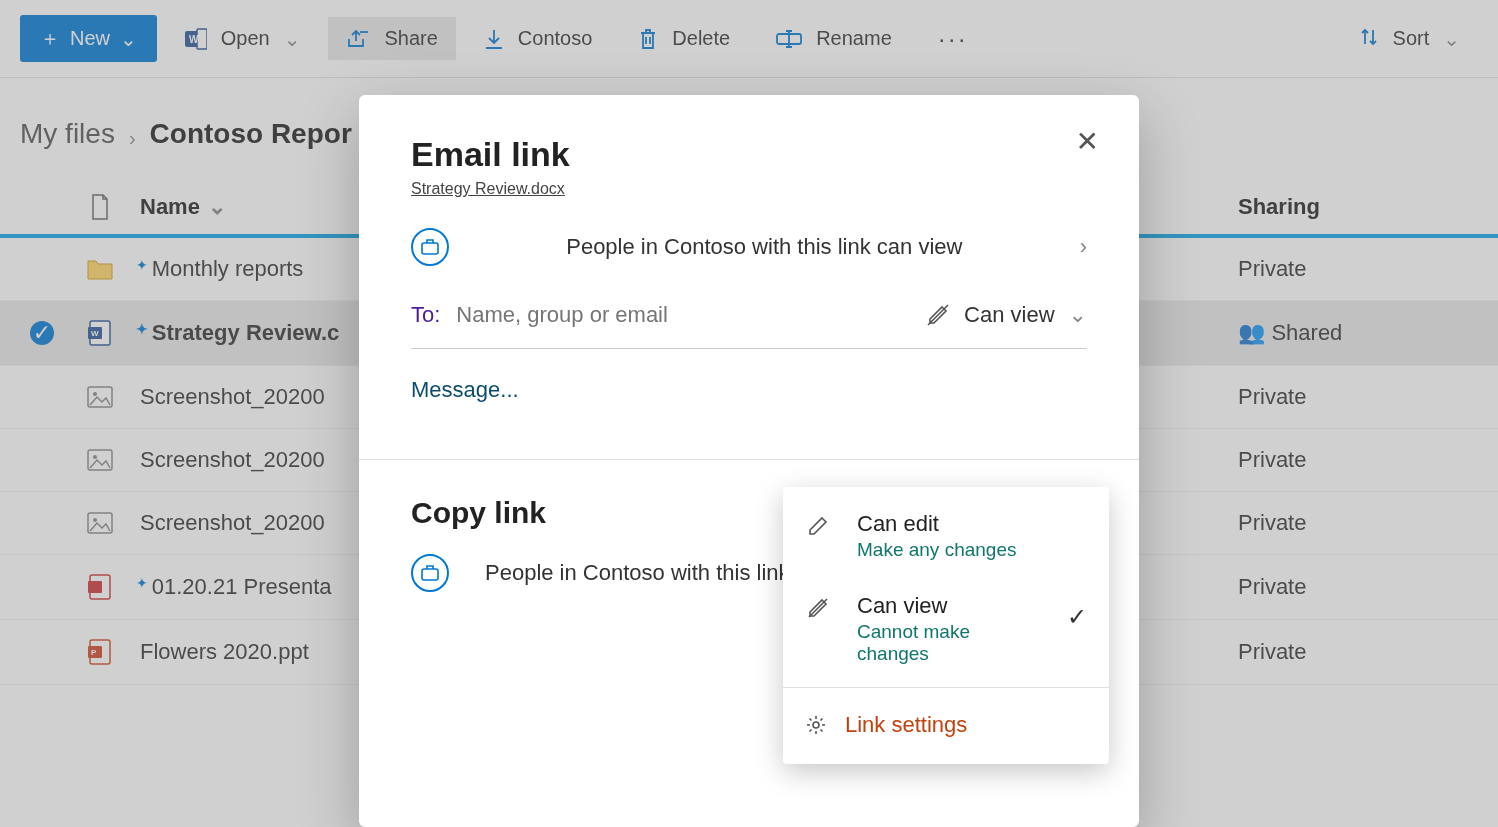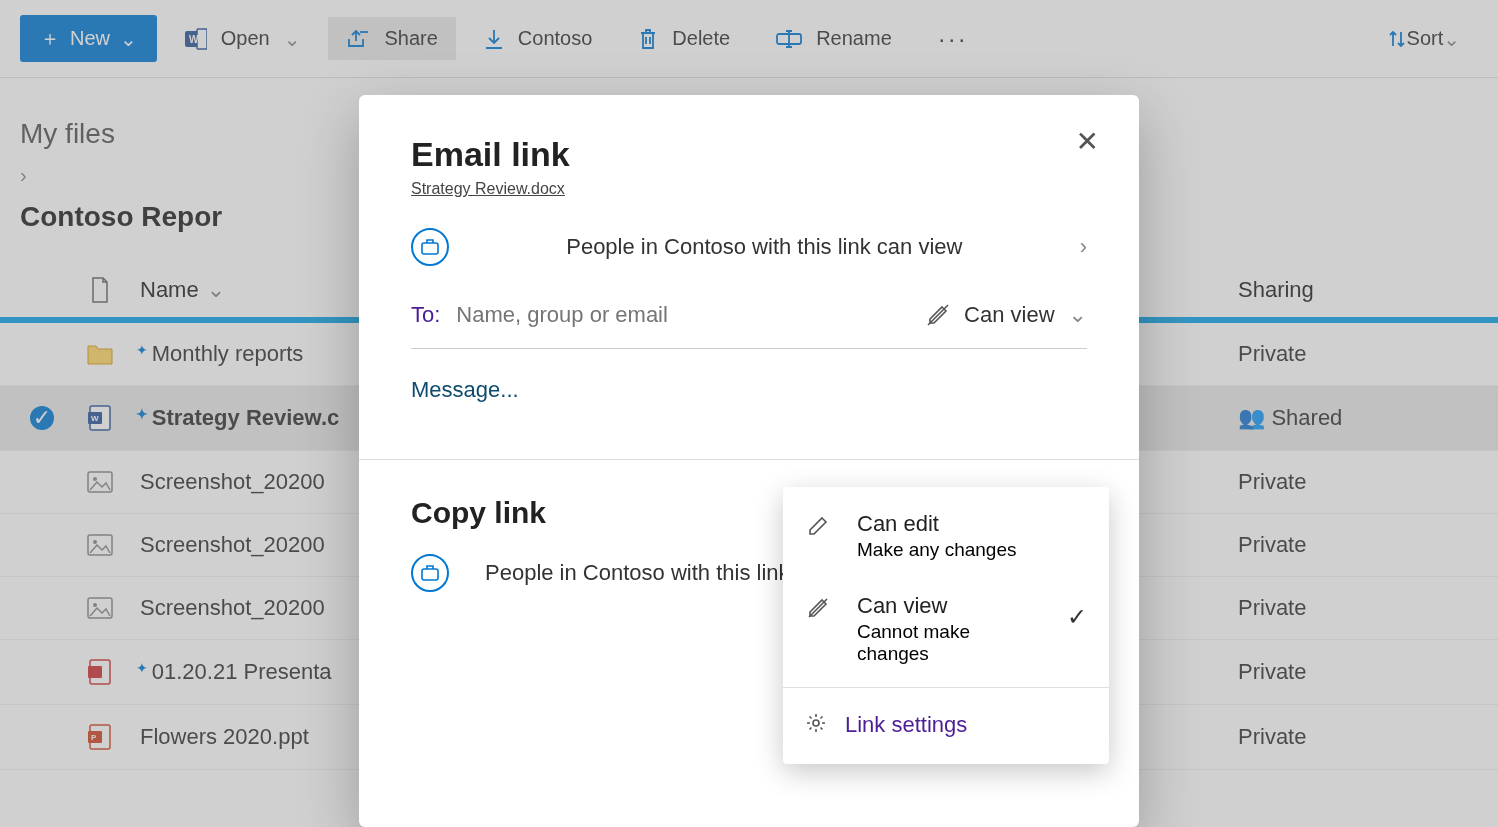--- a/index.html
+++ b/index.html
@@ -3,29 +3,29 @@
 <meta charset="utf-8">
 <style>
 * { margin: 0; padding: 0; box-sizing: border-box; font-family: 'Segoe UI', Arial, sans-serif; }
 body { width: 1498px; height: 827px; background: #fff; position: relative; overflow: hidden; }
 
 .toolbar { height: 78px; display: flex; align-items: center; padding: 0 20px; gap: 10px; border-bottom: 1px solid #e0e0e0; }
 .btn-new { background: #0078d4; color: #fff; border: none; padding: 10px 20px; border-radius: 3px; font-size: 20px; display: flex; align-items: center; gap: 10px; cursor: pointer; }
 .btn-toolbar { background: transparent; border: none; padding: 10px 18px; font-size: 20px; color: #333; display: flex; align-items: center; gap: 14px; cursor: pointer; }
 .btn-toolbar.active { background: #e8e8e8; }
 .toolbar-spacer { flex: 1; }
-.sort-btn { background: transparent; border: none; font-size: 20px; color: #333; display: flex; align-items: center; cursor: pointer; padding: 10px 18px; }
-
-.breadcrumb { padding: 40px 20px 30px; display: flex; align-items: flex-start; gap: 14px; font-size: 28px; flex-direction: column; }
+.sort-btn { background: transparent; border: none; font-size: 20px; color: #333; display: flex; gap: 14px; cursor: pointer; padding: 10px 18px; }
+
+.breadcrumb { padding: 40px 20px 30px; display: flex; align-items: flex-end; gap: 14px; font-size: 28px; }
 .breadcrumb-root { color: #555; cursor: pointer; }
 .breadcrumb-chevron { color: #888; font-size: 20px; }
 .breadcrumb-current { color: #222; font-weight: 600; }
 
 .file-table { width: 100%; }
-.file-header { display: grid; grid-template-columns: 60px 80px 1fr 220px 260px; padding: 14px 0; border-bottom: 6px solid #0ea5e9; font-size: 22px; color: #222; font-weight: 400; }
+.file-header { display: grid; grid-template-columns: 60px 80px 1fr 220px 260px; padding: 14px 0; border-bottom: 4px solid #0ea5e9; font-size: 22px; color: #222; font-weight: 700; }
 .file-header > div { display: flex; align-items: center; gap: 8px; }
 .file-row { display: grid; grid-template-columns: 60px 80px 1fr 220px 260px; padding: 18px 0; border-bottom: 1px solid #f0f0f0; align-items: center; font-size: 22px; color: #333; }
 .file-row.selected { background: #e8e8e8; }
 .file-name { font-weight: 400; }
 .file-row.selected .file-name { font-weight: 600; }
 .check-circle { width: 24px; height: 24px; border-radius: 50%; background: #0078d4; display: flex; align-items: center; justify-content: center; color: white; margin-left: 30px; }
 .icon-cell { display: flex; align-items: center; justify-content: center; }
 .sparkle { color: #0078d4; font-size: 14px; position: relative; top: -6px; left: -4px; }
 
 .overlay { position: absolute; inset: 0; background: rgba(120,120,120,0.35); display: flex; justify-content: center; padding-top: 95px; }
@@ -43,24 +43,24 @@
 .section-divider { margin: 56px -52px 36px; height: 1px; background: #ddd; }
 .copy-title { font-size: 30px; font-weight: 600; color: #222; margin-bottom: 24px; }
 .copy-row { display: flex; align-items: center; justify-content: space-between; }
 .copy-link-btn { color: #0078d4; background: none; border: none; font-size: 22px; cursor: pointer; }
 
 .perm-menu { position: absolute; top: 392px; right: 30px; width: 326px; background: #fff; border-radius: 4px; box-shadow: 0 8px 28px rgba(0,0,0,0.22); padding: 8px 0; }
 .perm-item { display: flex; align-items: flex-start; gap: 26px; padding: 16px 22px; cursor: pointer; }
 .perm-item-icon { width: 26px; display: flex; justify-content: center; color: #555; font-size: 22px; padding-top: 4px; }
 .perm-item-text { flex: 1; }
 .perm-item-title { font-size: 22px; color: #222; }
-.perm-item-sub { font-size: 19px; color: #000000; margin-top: 2px; }
+.perm-item-sub { font-size: 19px; color: #0f766e; margin-top: 2px; }
 .perm-item-check { color: #333; font-size: 24px; padding-top: 10px; }
 .perm-divider { height: 1px; background: #e0e0e0; margin: 6px 0; }
-.perm-settings { display: flex; gap: 18px; padding: 18px 22px; cursor: pointer; font-size: 22px; color: #4c1d95; }
+.perm-settings { display: flex; align-items: center; gap: 18px; padding: 18px 22px; cursor: pointer; font-size: 22px; color: #c2410c; }
 
 svg { display: block; }
 </style>
 </head>
 <body>
 
 <div class="toolbar">
   <button class="btn-new">
     <span>＋</span>
     <span>New</span>

